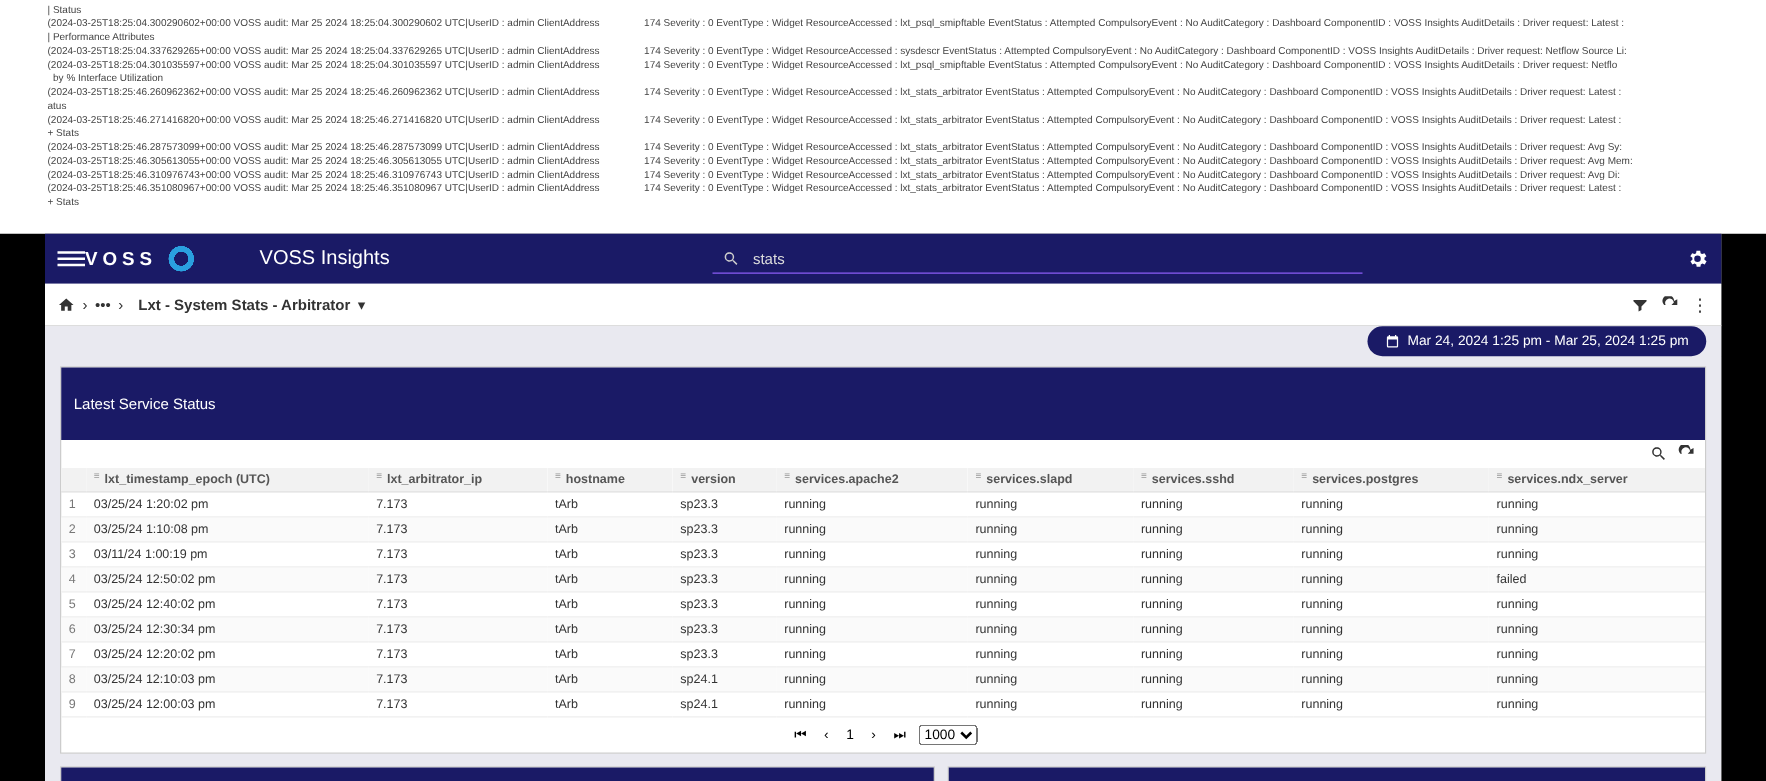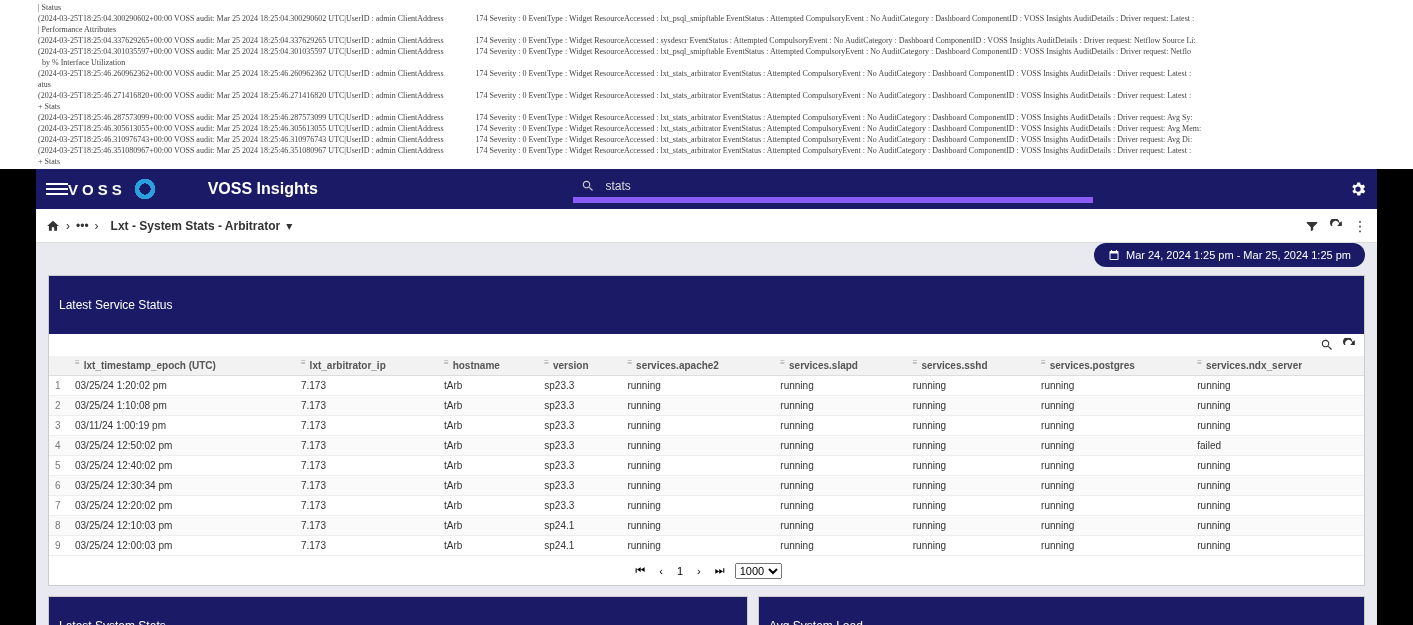--- a/index.html
+++ b/index.html
@@ -1,24 +1,24 @@
 <!DOCTYPE html>
 <html><head>
 <meta charset="utf-8">
 <style>
 * { box-sizing: border-box; margin: 0; padding: 0; font-family: Arial, Helvetica, sans-serif; }
 body { width: 1413px; height: 625px; background: #000; overflow: hidden; }
-.log-area { background: #fff; font-family: Liberation Serif, serif; font-size: 8px; line-height: 11px; color: #444; padding: 2px 4px 2px 38px; white-space: pre; overflow: hidden; }
+.log-area { background: #fff; font-family: Liberation Sans, sans-serif; font-size: 8px; line-height: 11px; color: #444; padding: 2px 4px 20px 38px; white-space: pre; overflow: hidden; }
 .header { background: #1a1a66; color: #fff; display: flex; align-items: center; height: 40px; padding: 0 10px; }
 .header .menu-icon { width: 22px; display: flex; flex-direction: column; gap: 3px; cursor: pointer; }
 .header .menu-icon span { height: 2px; background: #fff; }
 .logo-area { display: flex; align-items: center; gap: 6px; font-size: 15px; letter-spacing: 4px; font-weight: 600; }
 .logo-ring { width: 26px; height: 26px; border-radius: 50%; background: radial-gradient(circle, transparent 30%, #2aa0df 31%, #2aa0df 55%, transparent 56%); position: relative; }
-.app-title { font-size: 16px; font-weight: 700; margin-left: 50px; }
-.search { margin-left: auto; margin-right: auto; display: flex; align-items: center; width: 520px; border-bottom: 6px solid #8b5cf6; padding: 4px 8px; color: #ddd; font-size: 12px; }
+.app-title { font-size: 16px; font-weight: 400; margin-left: 50px; }
+.search { margin-left: auto; margin-right: auto; display: flex; align-items: center; width: 520px; border-bottom: 1px solid #8b5cf6; padding: 4px 8px; color: #ddd; font-size: 12px; }
 .search svg { width: 14px; height: 14px; fill: #ccc; margin-right: 10px; }
 .gear { width: 18px; height: 18px; fill: #fff; cursor: pointer; }
 .subheader { background: #fff; display: flex; align-items: center; height: 34px; padding: 0 10px; border-bottom: 1px solid #ddd; font-size: 12px; color: #333; }
 .subheader .crumb { display: flex; align-items: center; gap: 6px; }
 .subheader .bc-title { font-weight: 600; margin-left: 6px; }
 .subheader .right-tools { margin-left: auto; display: flex; gap: 10px; align-items: center; }
 .icon-sm { width: 14px; height: 14px; fill: #333; cursor: pointer; }
 .timerange-row { background: #e9e9f0; padding: 0 12px; display: flex; justify-content: flex-end; }
 .timerange-pill { background: #1a1a66; color: #fff; font-size: 11px; padding: 6px 14px; border-radius: 14px; display: flex; align-items: center; gap: 6px; cursor: pointer; }
 .content { padding: 8px 12px; background: #e9e9f0; display: flex; flex-direction: column; gap: 10px; }

